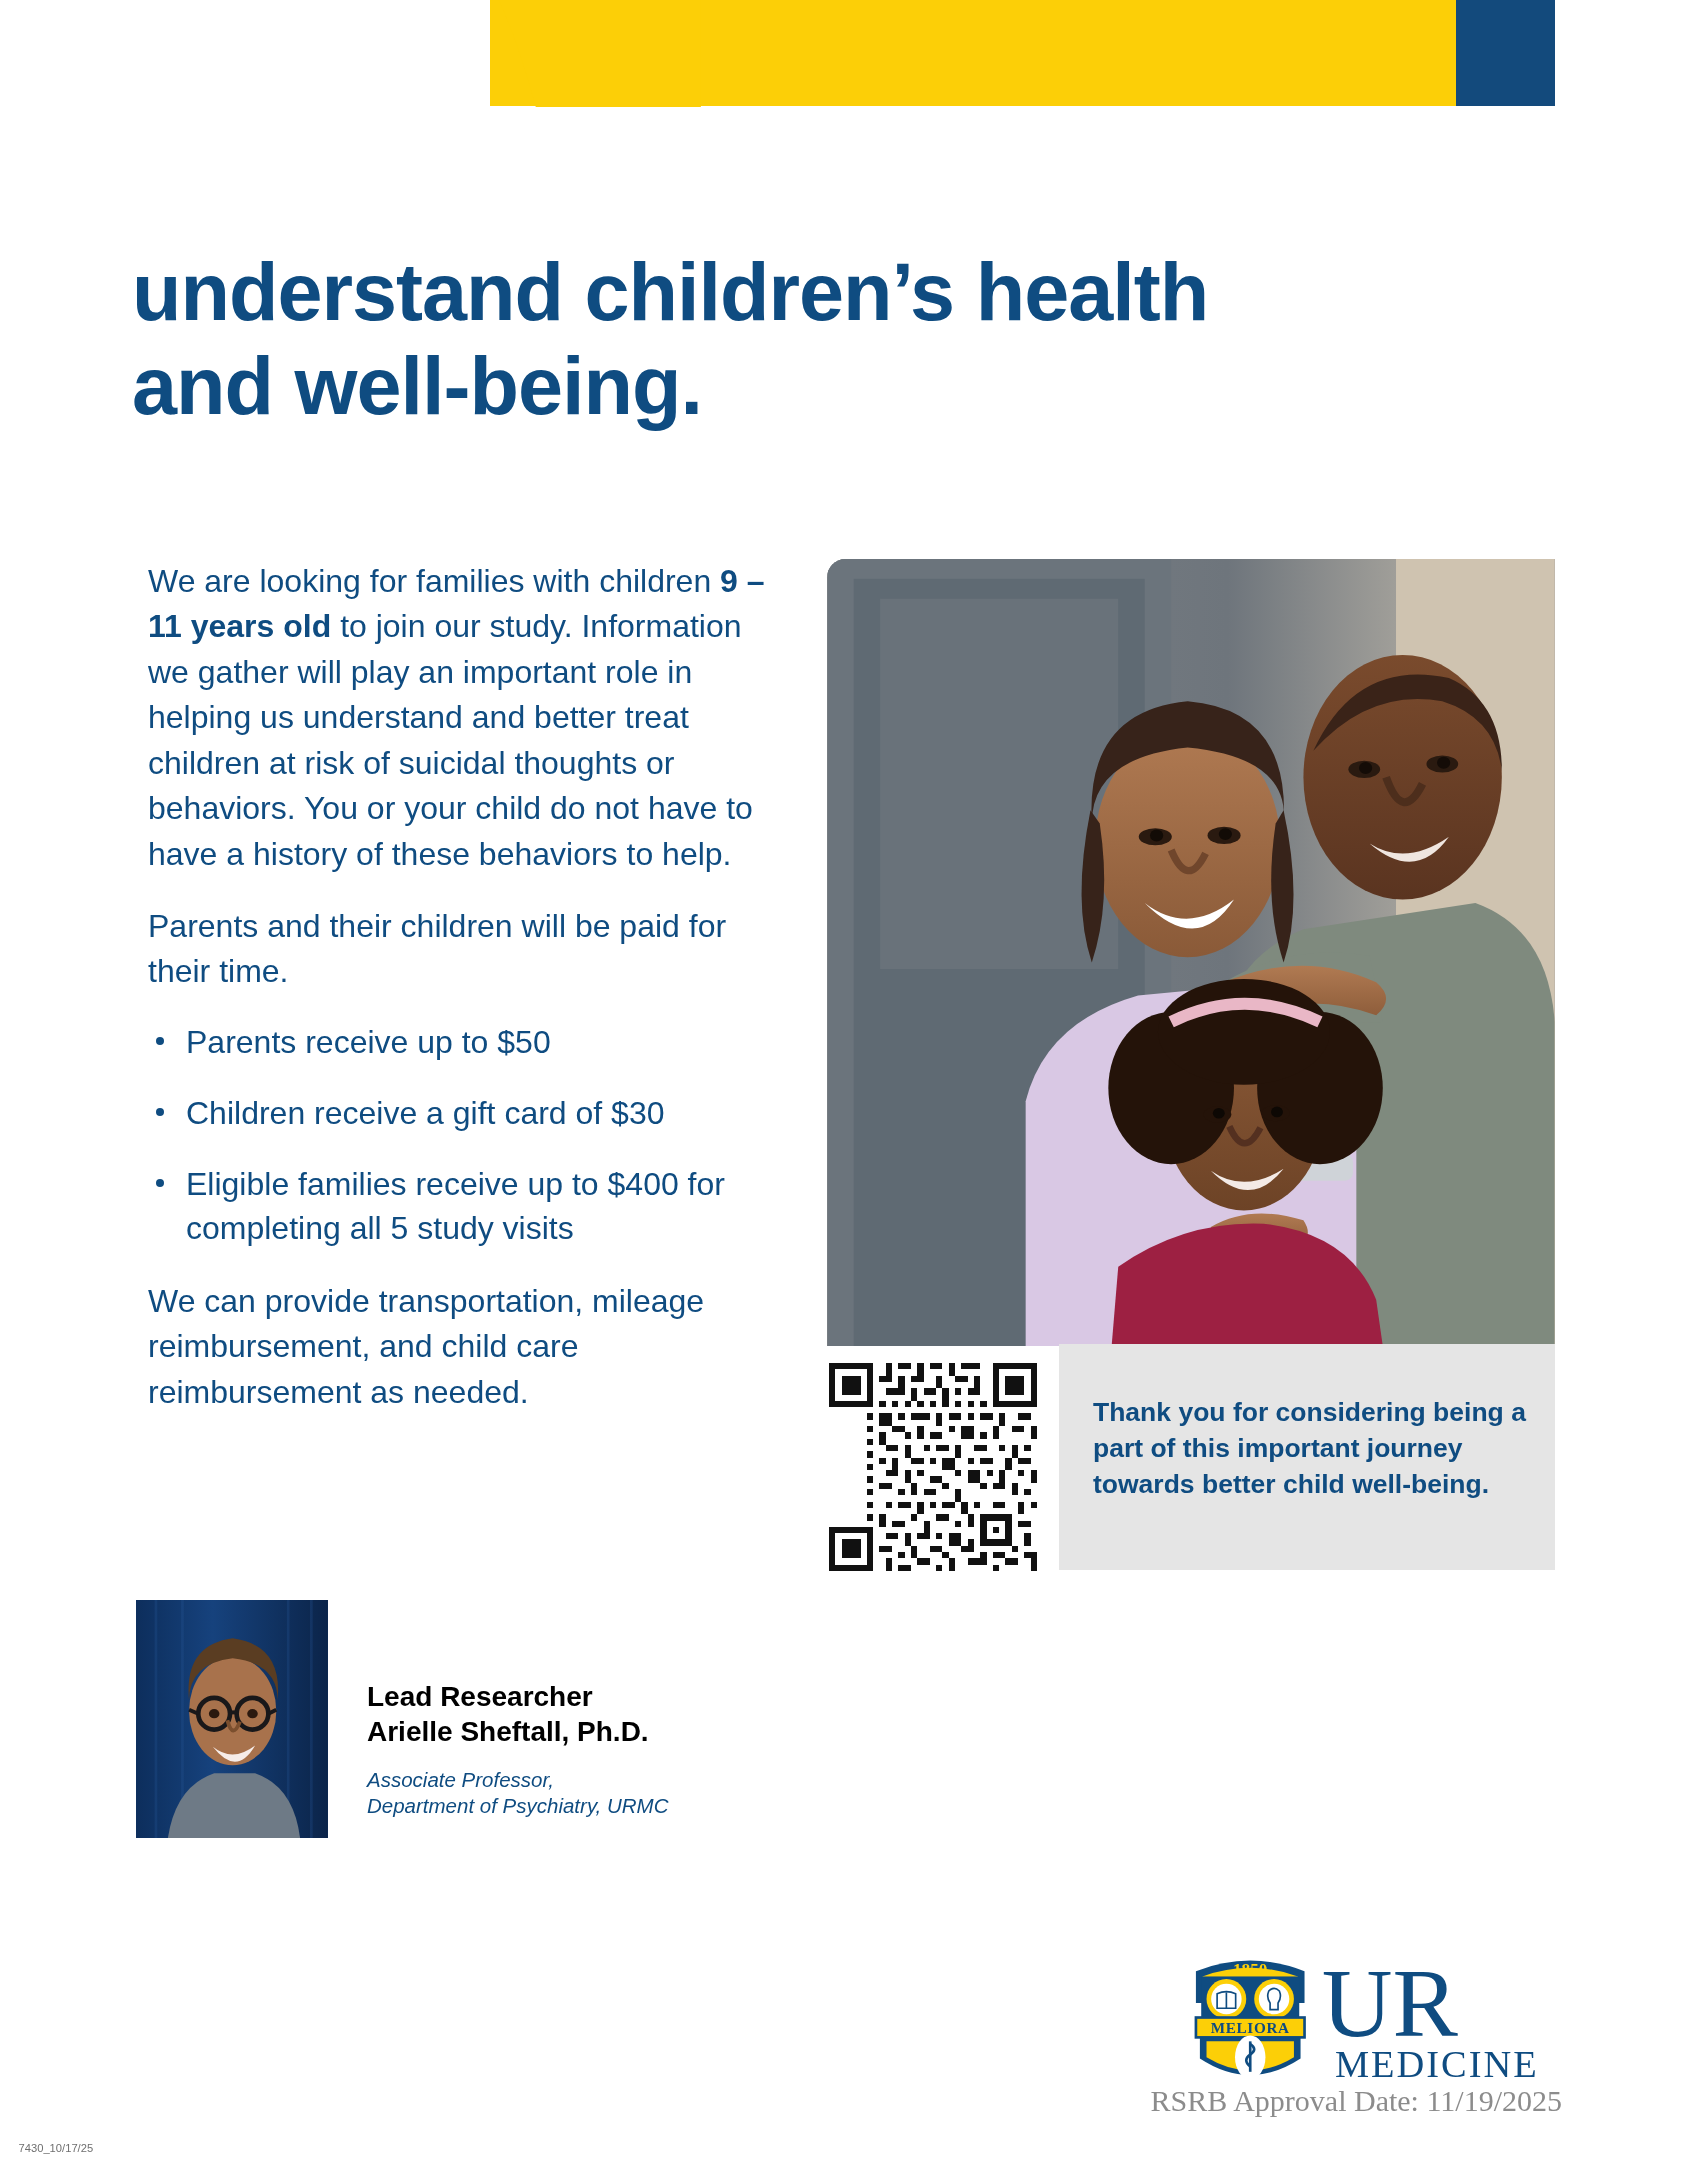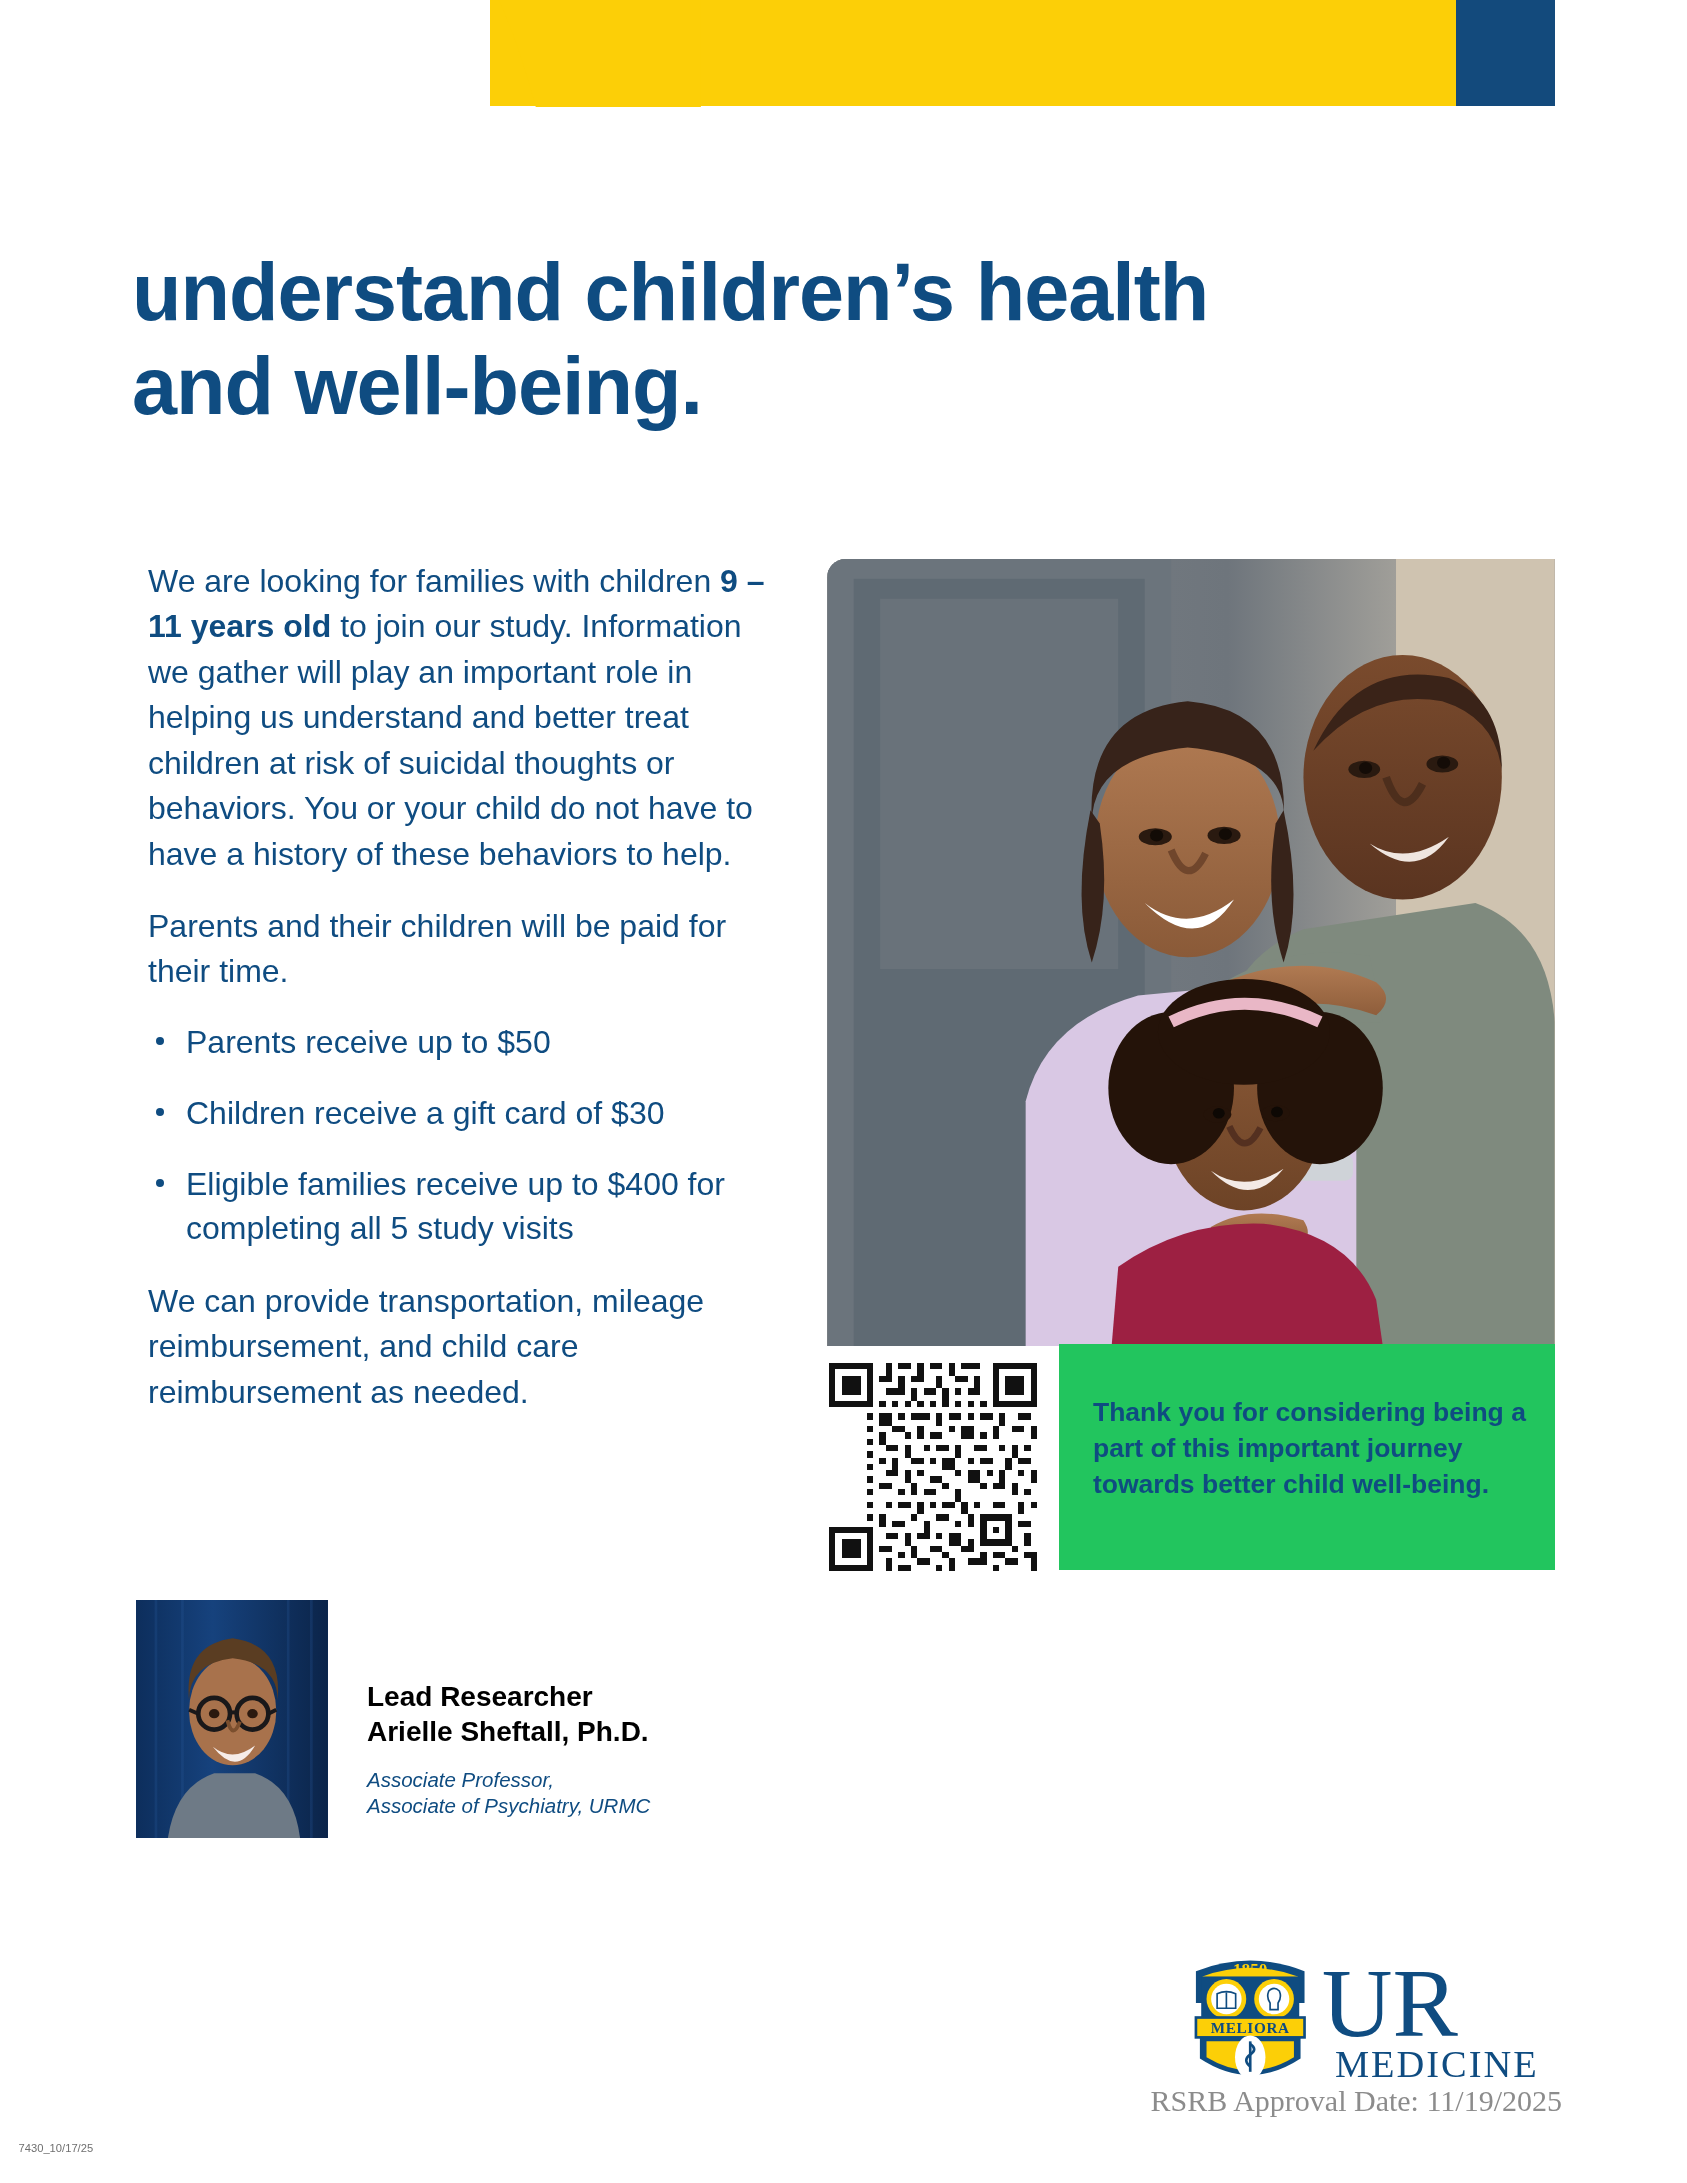--- a/index.html
+++ b/index.html
@@ -73,21 +73,21 @@
 
   
   .qr-code {
     position:absolute; left:829px; top:1363px; width:208px; height:208px;
     background:#ffffff;
   }
   .qr-code svg { display:block; }
 
   .yellow-callout {
     position:absolute; left:1059px; top:1344px; width:496px; height:226px;
-    background:#22c55e;
+    background:#e5e5e5;
   }
   .yellow-callout .cta-text {
     position:absolute; left:34px; top:50px; width:437px;
     color:#0F4C81; font-size:26.5px; font-weight:bold; line-height:1.36;
   }
 
   
   .researcher-photo {
     position:absolute; left:136px; top:1600px; width:192px; height:238px;
     overflow:hidden; background:#11386b;
@@ -448,21 +448,21 @@
     </svg>
   </div>
 
   <div class="researcher-info">
     <div class="researcher-role">
       <div>Lead Researcher</div>
       <div>Arielle Sheftall, Ph.D.</div>
     </div>
     <div class="researcher-dept">
       <div>Associate Professor,</div>
-      <div>Associate of Psychiatry, URMC</div>
+      <div>Department of Psychiatry, URMC</div>
     </div>
   </div>
 
   <div class="ur-logo">
     <svg width="351" height="179" viewBox="0 0 530 270">
 
       <g>
         <path d="M18 62 Q100 30 182 62 L182 110 L18 110 Z" fill="#0F4C81"></path>
         <path d="M28 70 Q100 44 172 70 L172 104 L28 104 Z" fill="#FCCF07"></path>
         <text x="100" y="68" font-family="'Liberation Serif', serif" font-size="26" font-weight="bold" fill="#FCCF07" text-anchor="middle">1850</text>

